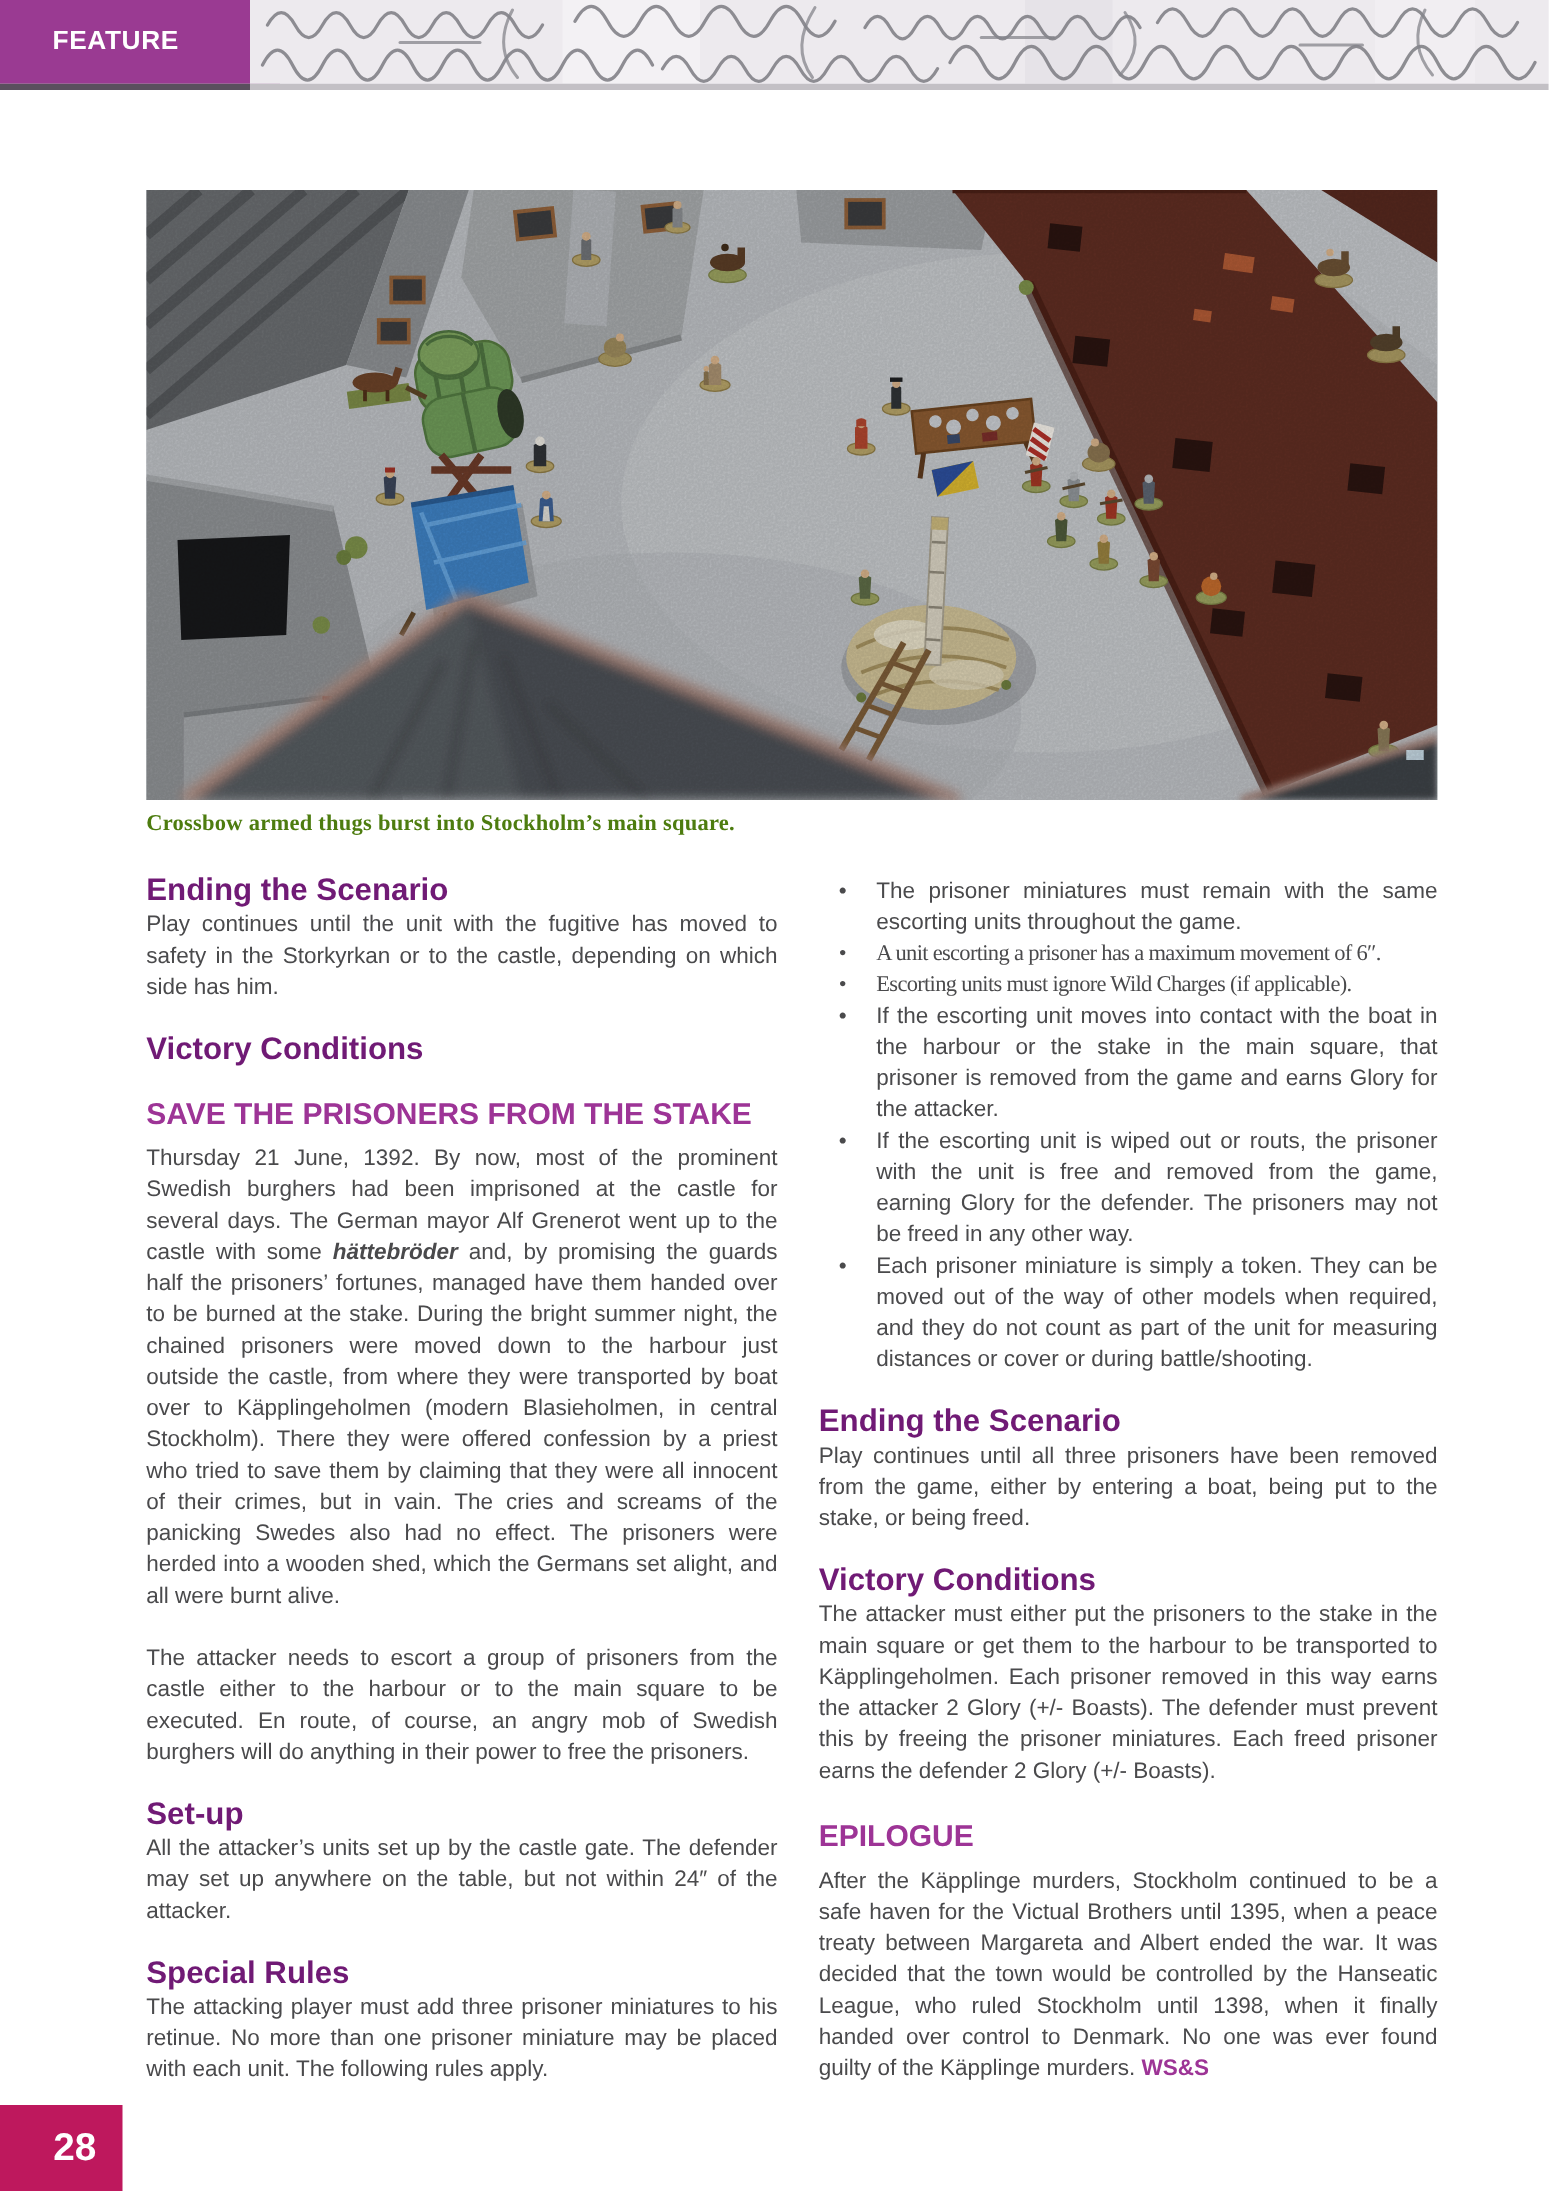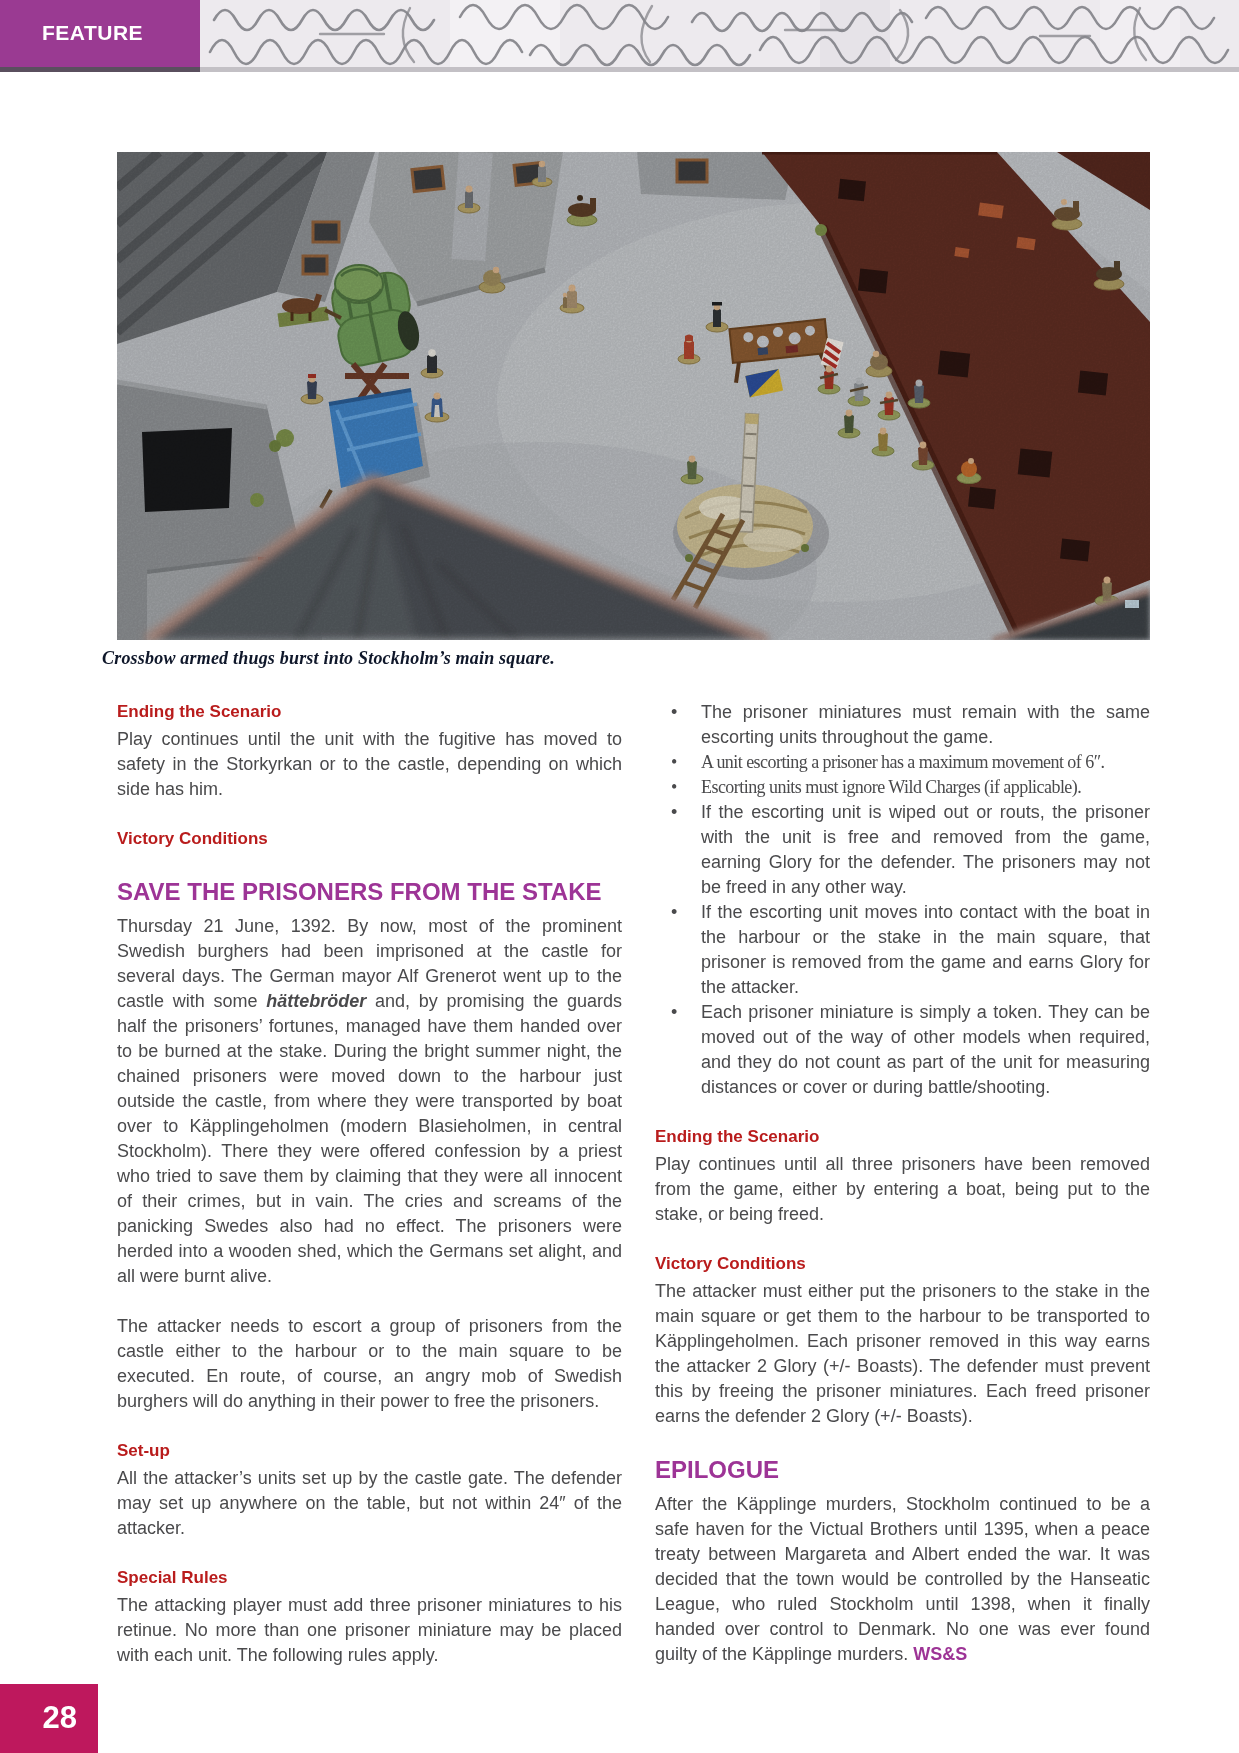--- a/index.html
+++ b/index.html
@@ -15,31 +15,31 @@
   .feature-box{position:absolute;left:0;top:0;width:224px;height:67px;background:#9a3a92;}
   .feature-label{position:absolute;left:42px;top:21px;color:#ffffff;font-weight:bold;
     font-size:21px;letter-spacing:.5px;}
   .script-strip{position:absolute;left:200px;top:0;width:1039px;height:67px;background:#edeaee;overflow:hidden;}
   .underline-left{position:absolute;left:0;top:67px;width:200px;height:5px;background:#5a4f5e;}
   .underline-right{position:absolute;left:200px;top:67px;width:1039px;height:5px;background:#c3c0c5;}
 
   
   .photo{position:absolute;left:117px;top:152px;width:1033px;height:488px;background:#bcbfc3;overflow:hidden;}
   .photo svg{display:block;width:100%;height:100%;}
-  .caption{position:absolute;left:102px;top:648px;width:1033px;
+  .caption{position:absolute;left:117px;top:648px;width:1033px;
     font-family:"Liberation Serif","DejaVu Serif",serif;
-    font-weight:bold;font-style:italic;font-size:18px;color:#0f172a;letter-spacing:.2px;}
+    font-weight:bold;font-size:18px;color:#4d7c0f;letter-spacing:.2px;}
 
   
   .col{position:absolute;top:700px;color:#4a4a4c;}
   .col-left{left:117px;width:505px;}
   .col-right{left:655px;width:495px;}
   .col p{margin:0 0 25px 0;font-size:18px;line-height:25px;text-align:justify;}
   .col p:last-child{margin-bottom:0;}
-  h3.sub{margin:25px 0 3px 0;font-size:17px;line-height:24px;color:#b91c1c;font-weight:bold;}
+  h3.sub{margin:25px 0 3px 0;font-size:25px;line-height:24px;color:#701a75;font-weight:bold;}
   h3.sub.first{margin-top:0;}
   h2.sect{margin:27px 0 8px 0;font-size:24px;line-height:28px;color:#9d3496;font-weight:bold;}
   .ital{font-style:italic;font-weight:bold;}
   ul.bullets{list-style:none;margin:0 0 25px 0;padding:0;}
   ul.bullets li{position:relative;padding-left:46px;font-size:18px;line-height:25px;
     text-align:justify;color:#4a4a4c;}
   ul.bullets li::before{content:"\2022";position:absolute;left:16px;top:0;color:#4a4a4c;}
   ul.bullets li.tight{letter-spacing:-0.55px;font-family:Liberation Serif, serif;}
   .mag-tag{color:#9d3496;font-weight:bold;}
 
@@ -413,22 +413,22 @@
 
     <h3 class="sub">Special Rules</h3>
     <p>The attacking player must add three prisoner miniatures to his retinue. No more than one prisoner miniature may be placed with each unit. The following rules apply.</p>
   </div>
 
   <div class="col col-right">
     <ul class="bullets">
       <li>The prisoner miniatures must remain with the same escorting units throughout the game.</li>
       <li class="tight">A unit escorting a prisoner has a maximum movement of 6″.</li>
       <li class="tight">Escorting units must ignore Wild Charges (if applicable).</li>
+      <li>If the escorting unit moves into contact with the boat in the harbour or the stake in the main square, that prisoner is removed from the game and earns Glory for the attacker.</li>
       <li>If the escorting unit is wiped out or routs, the prisoner with the unit is free and removed from the game, earning Glory for the defender. The prisoners may not be freed in any other way.</li>
-      <li>If the escorting unit moves into contact with the boat in the harbour or the stake in the main square, that prisoner is removed from the game and earns Glory for the attacker.</li>
       <li>Each prisoner miniature is simply a token. They can be moved out of the way of other models when required, and they do not count as part of the unit for measuring distances or cover or during battle/shooting.</li>
     </ul>
 
     <h3 class="sub">Ending the Scenario</h3>
     <p>Play continues until all three prisoners have been removed from the game, either by entering a boat, being put to the stake, or being freed.</p>
 
     <h3 class="sub">Victory Conditions</h3>
     <p>The attacker must either put the prisoners to the stake in the main square or get them to the harbour to be transported to Käpplingeholmen. Each prisoner removed in this way earns the attacker 2 Glory (+/- Boasts). The defender must prevent this by freeing the prisoner miniatures. Each freed prisoner earns the defender 2 Glory (+/- Boasts).</p>
 
     <h2 class="sect">EPILOGUE</h2>

